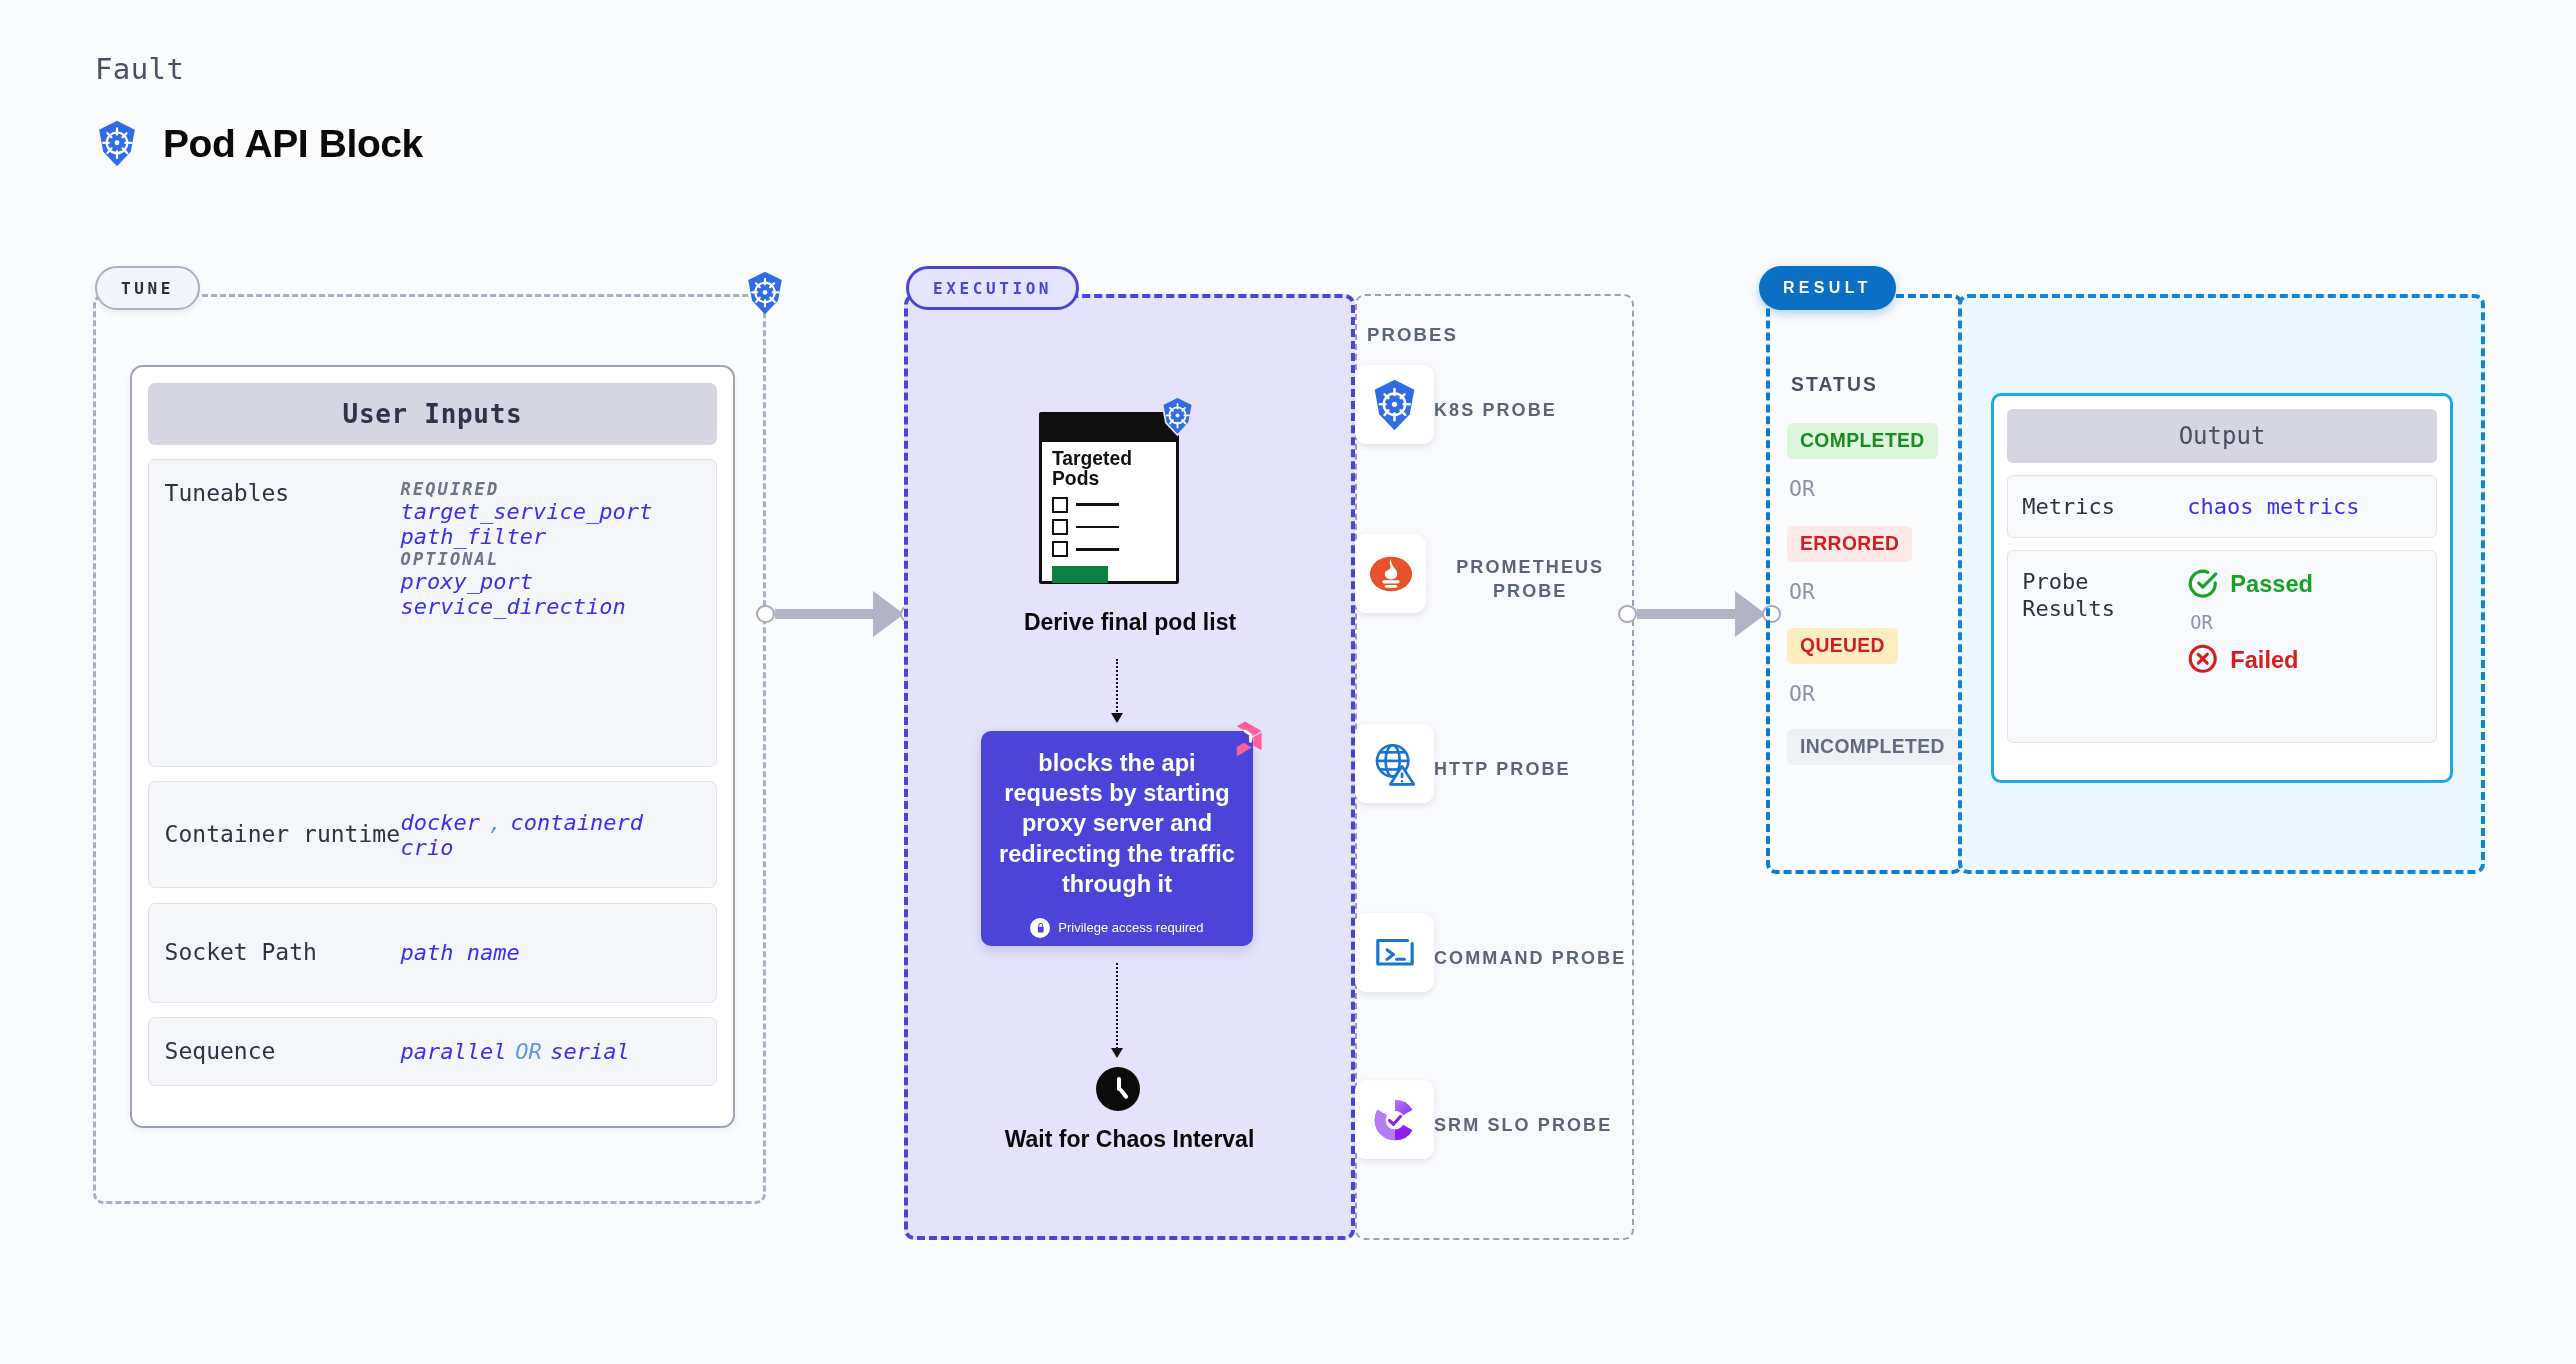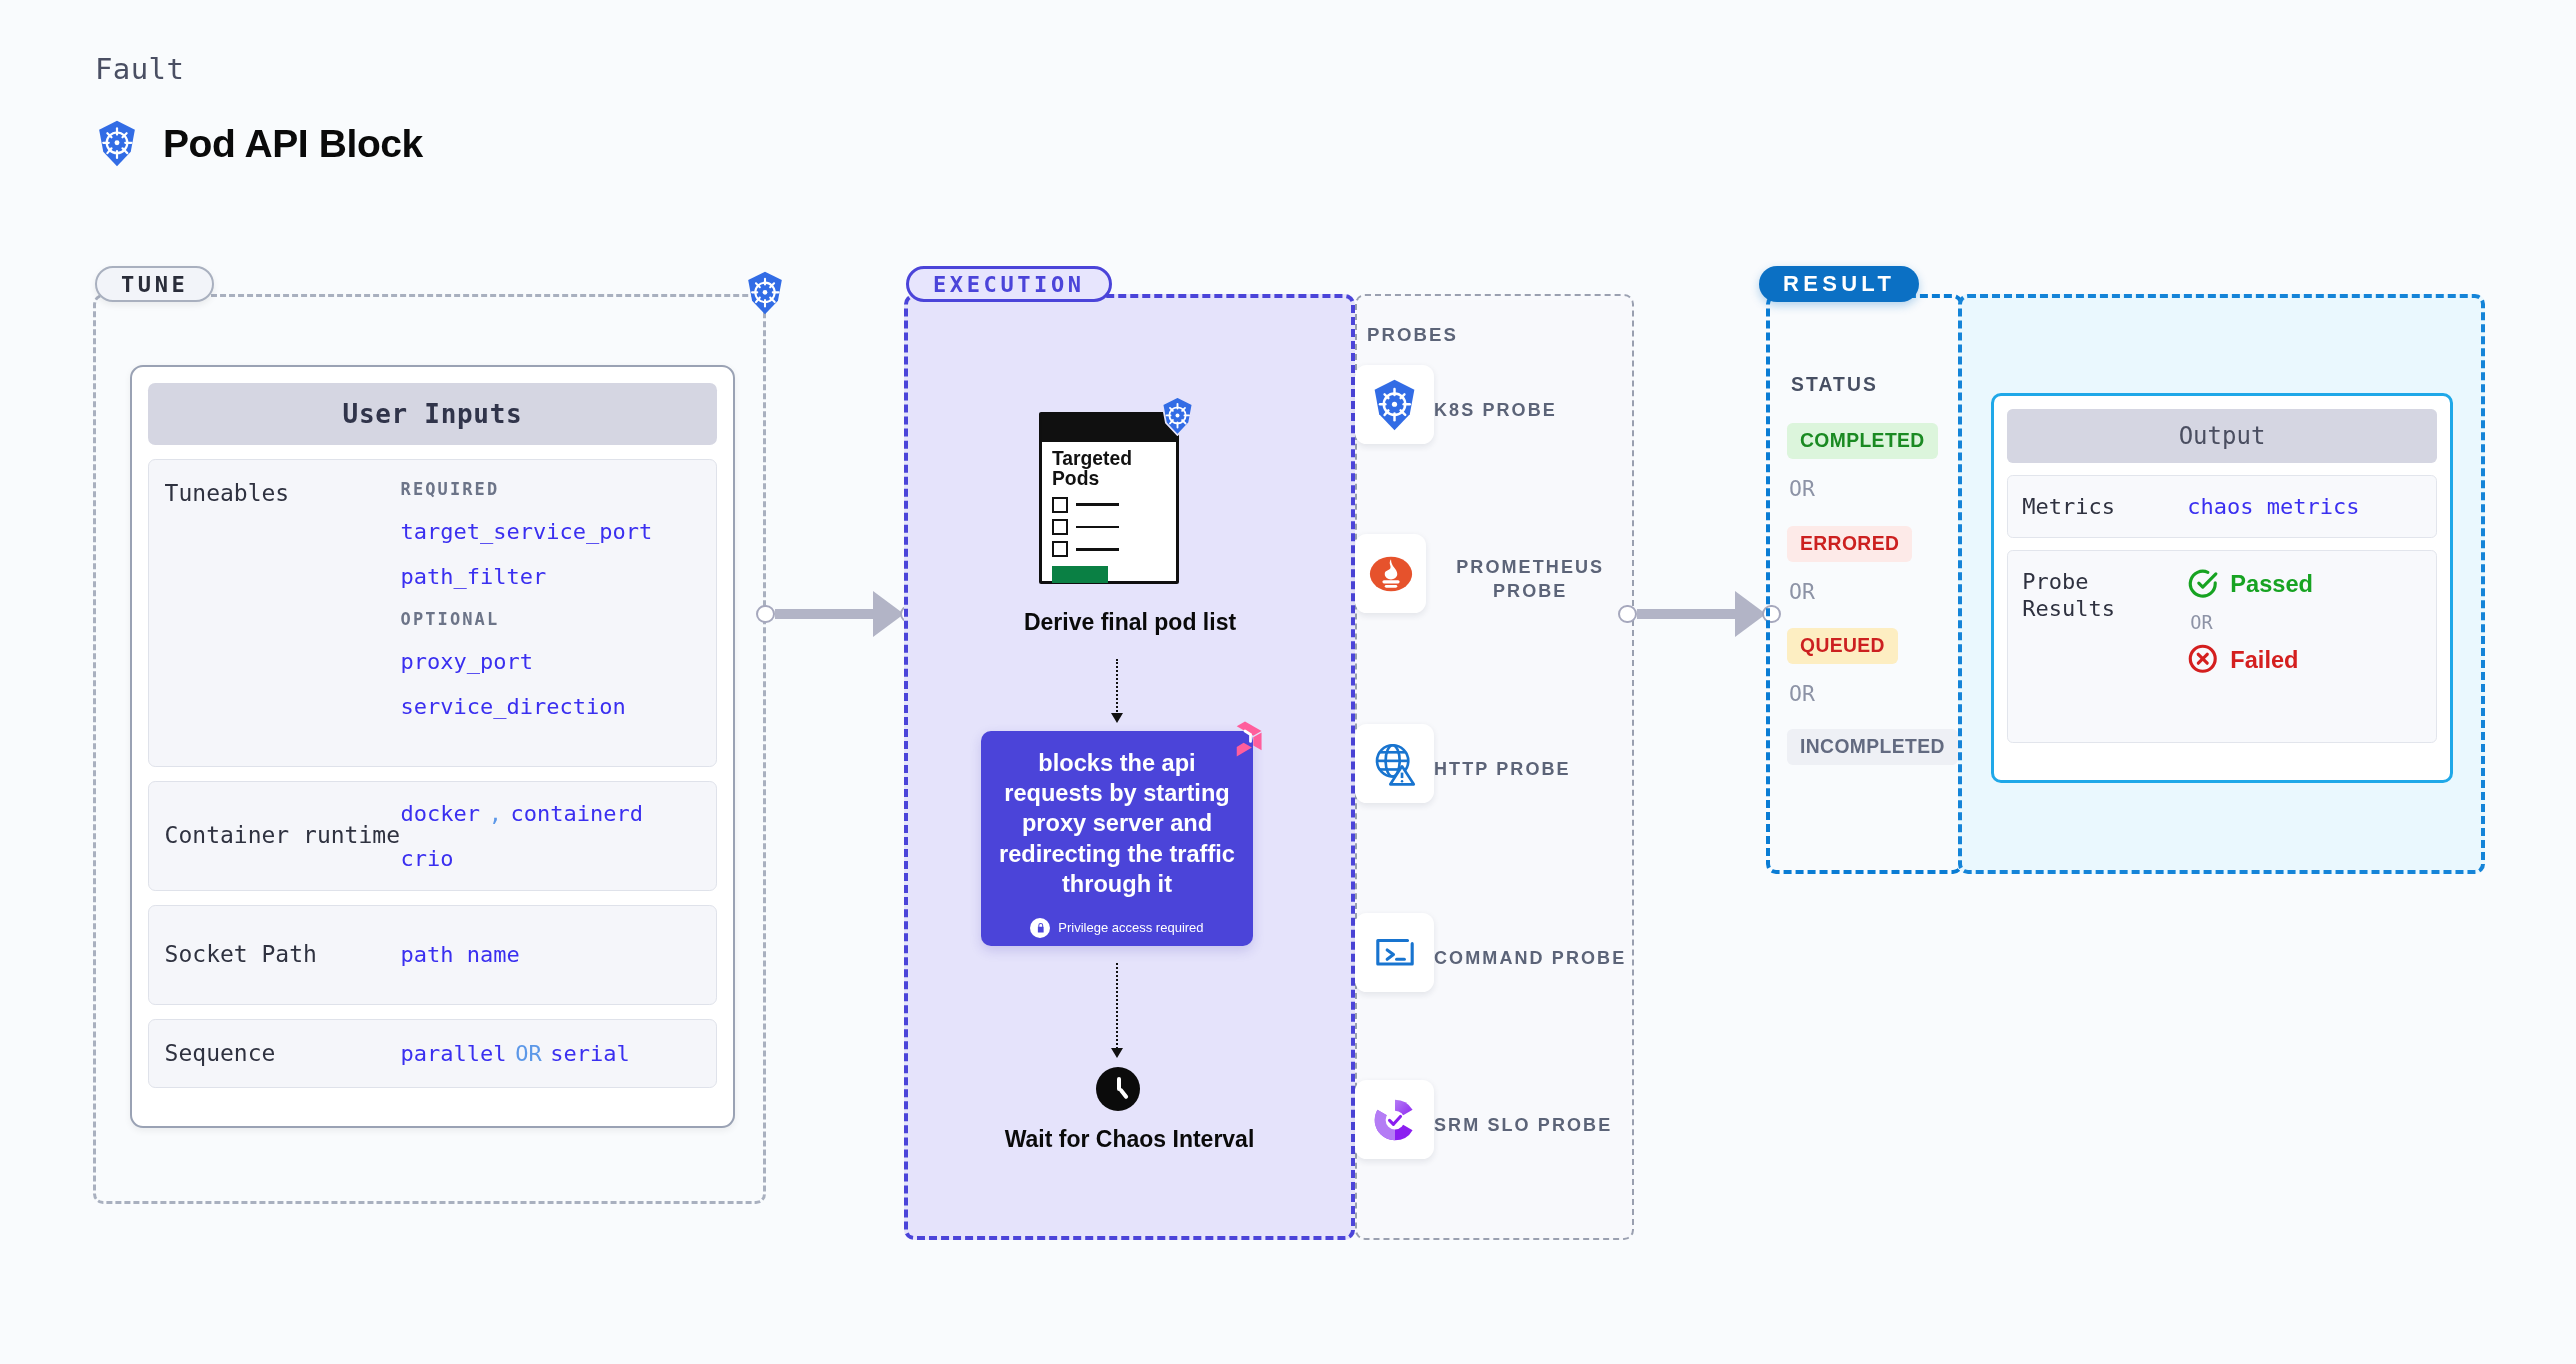--- a/index.html
+++ b/index.html
@@ -22,22 +22,22 @@
     font-size: 39px; font-weight: 700; color: #0a0a0a; letter-spacing: -0.4px;
   }
 
   
   .k8s { display: block; }
 
   
   .sect { position: absolute; border-radius: 10px; }
   .sect-label {
     position: absolute; z-index: 5; display: flex; align-items: center; justify-content: center;
-    border-radius: 716px; font-size: 22px; letter-spacing: 3.6px; font-weight: 700;
-    padding: 0 24px; height: 36px;
+    border-radius: 716px; font-size: 16px; letter-spacing: 3.6px; font-weight: 700;
+    padding: 0 24px; height: 44px;
   }
 
   
   #tune-sect {
     left: 93px; top: 294px; width: 673px; height: 158px;
     border: 3.6px dashed #a9b0bf;
   }
   #tune-label {
     left: 95px; top: 266px; background: #f2f4f9;
     border: 2.9px solid #a9b0bf; color: #2a2d3a;
@@ -93,21 +93,21 @@
   .ui-head {
     background: #d5d6e2; border-radius: 7.2px; height: 62px;
     display: flex; align-items: center; justify-content: center;
     font-size: 26px; color: #30344a; font-weight: 700; letter-spacing: 0.7px;
   }
   .ui-row {
     margin-top: 14.3px; background: #f5f6fa; border: 1.4px solid #dfe2ea;
     border-radius: 7.2px; display: flex; padding: 18.6px 15.8px;
   }
   .row-key { width: 236px; font-size: 23px; color: #2f3240; line-height: 1.28; flex-shrink: 0; }
-  .row-vals { flex: 1; display: flex; flex-direction: column; gap: 20px; }
+  .row-vals { flex: 1; display: flex; flex-direction: column; gap: 0; font-style: italic; }
   .grp-label { font-size: 17px; color: #6c7488; letter-spacing: 2.1px; font-weight: 600; }
   .val { font-size: 22px; color: #3a2ff0; }
   .val-dim { color: #5c98e8; }
   .val-inline { display: flex; gap: 8.6px; flex-wrap: wrap; }
 
   
   .pods-card {
     position: absolute; left: 1039px; top: 412px; width: 140px; height: 172px;
     background: #ffffff; border: 3.6px solid #0f0f0f; border-radius: 2.1px;
   }

